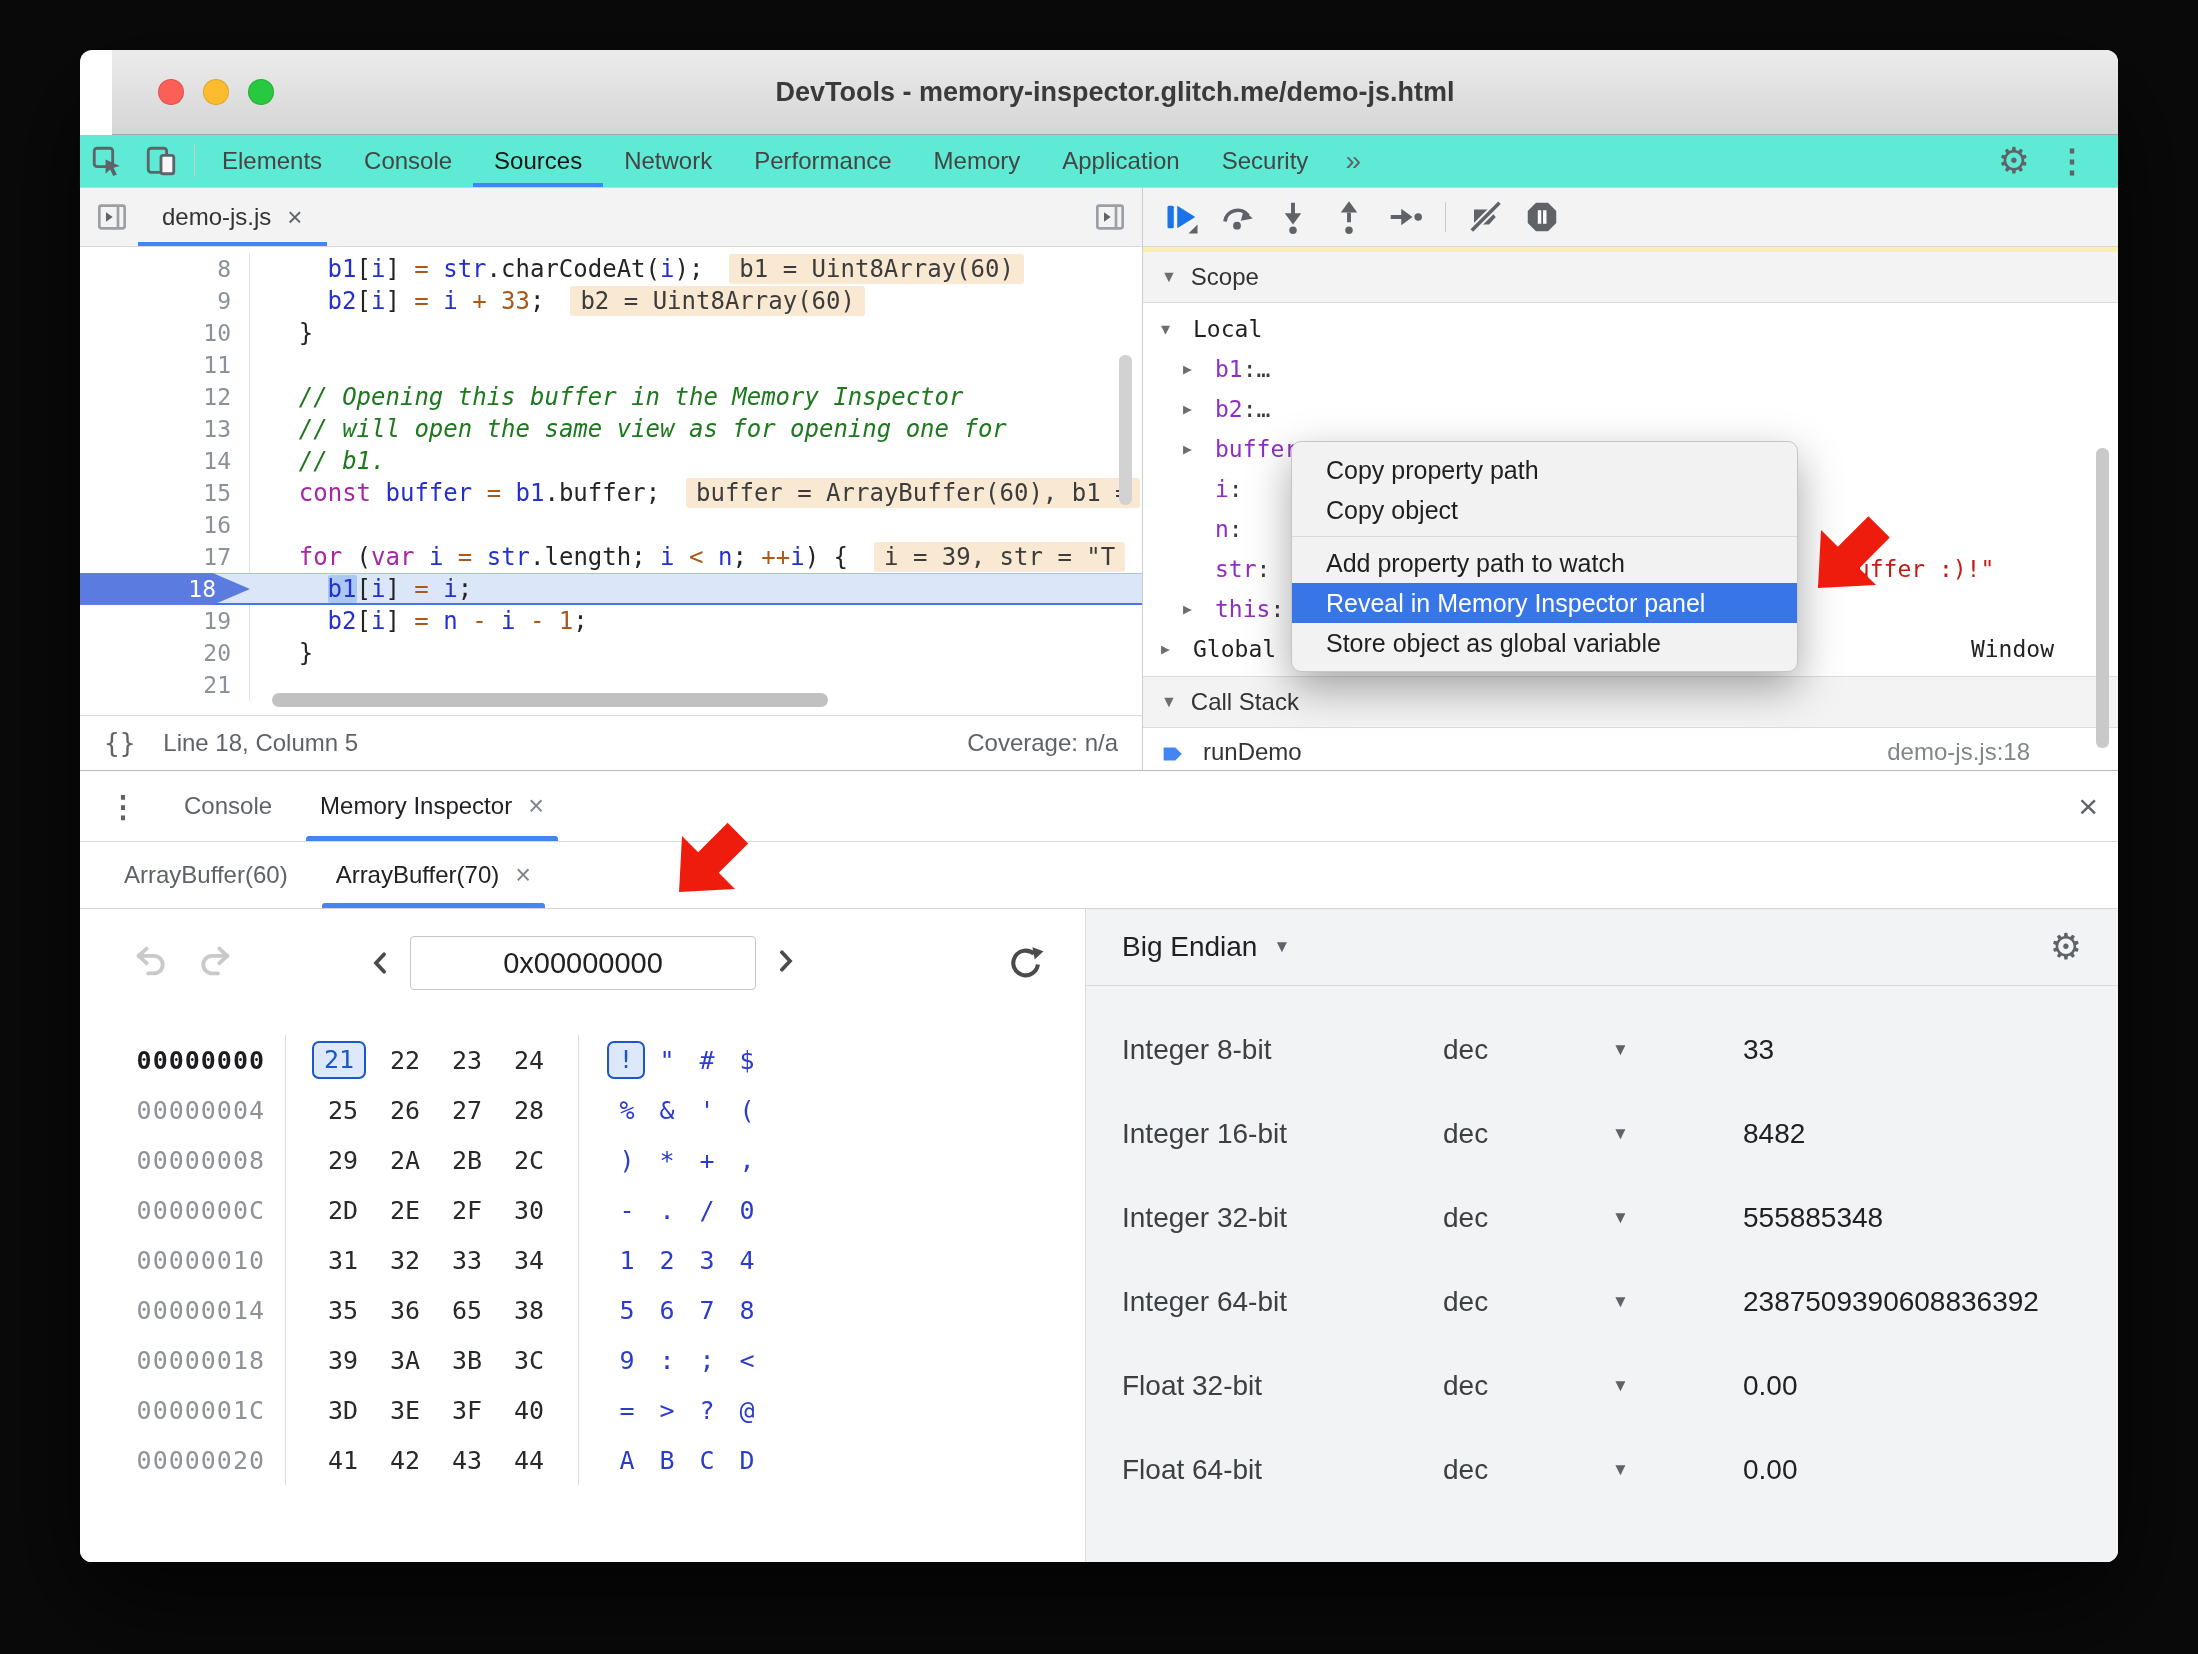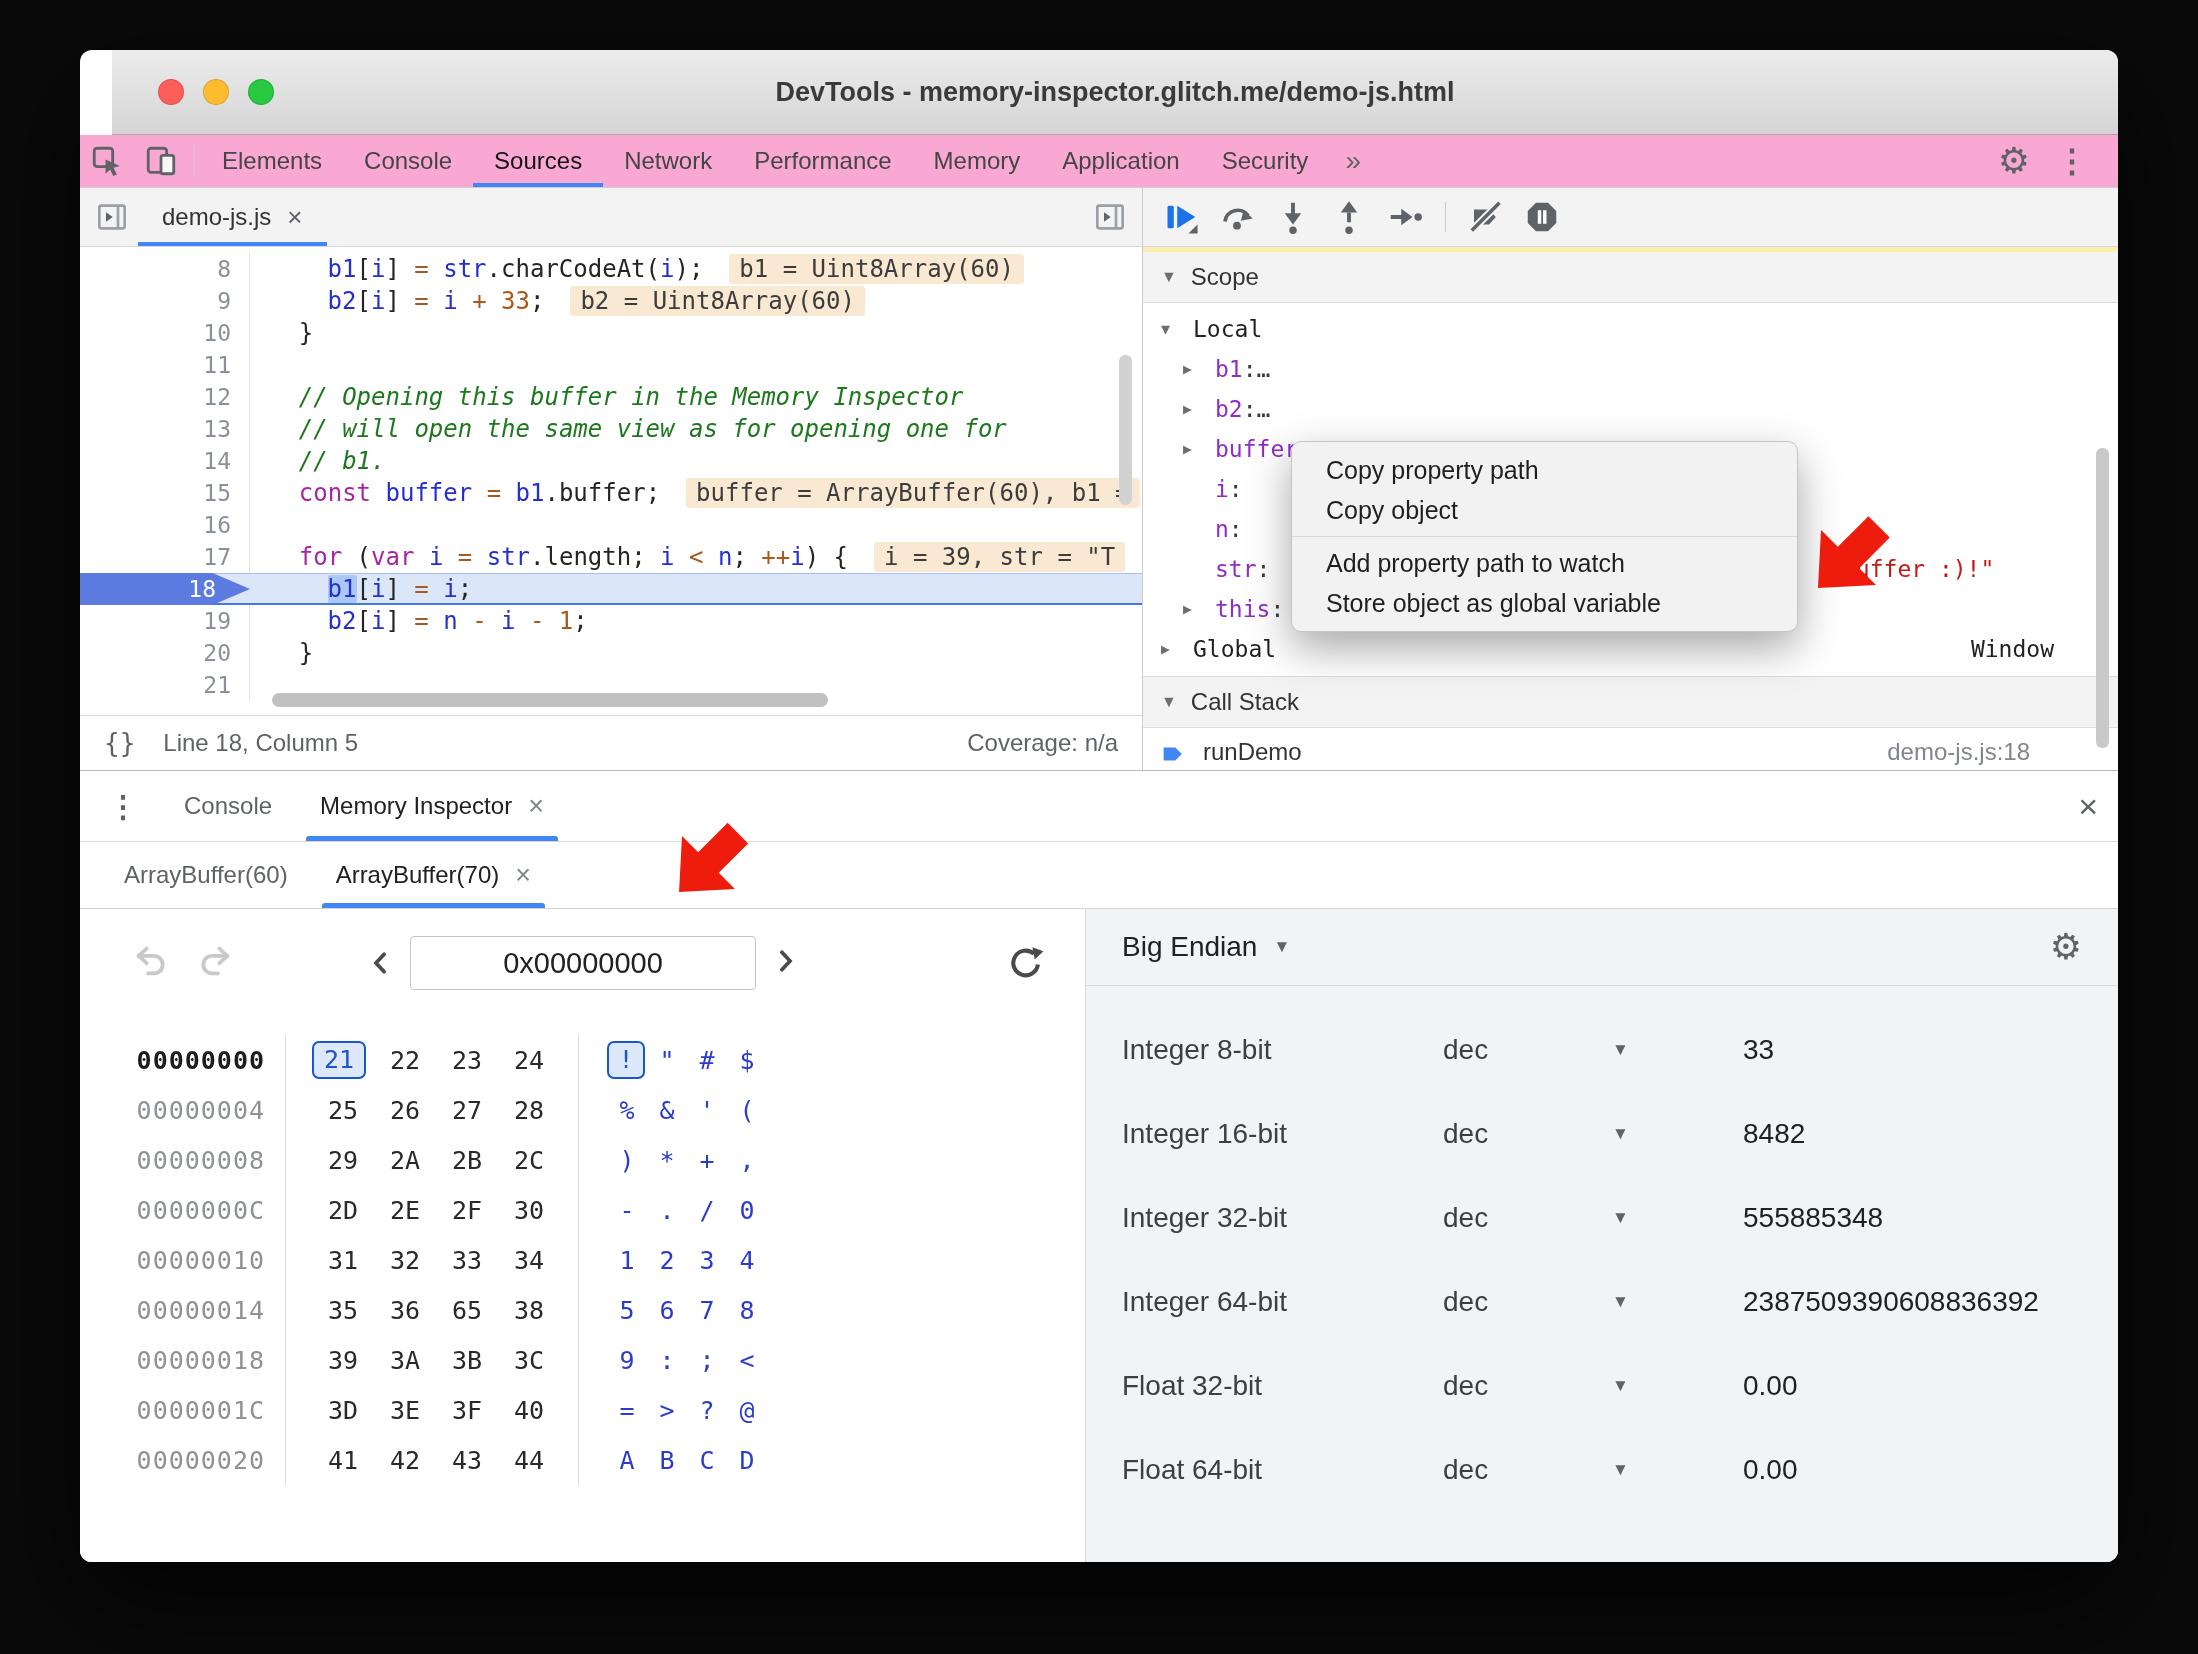--- a/index.html
+++ b/index.html
@@ -7,21 +7,21 @@
   .window{position:absolute;left:80px;top:50px;width:2038px;height:1512px;background:#fff;
     border-radius:12px;overflow:hidden;display:flex;flex-direction:column;box-shadow:0 40px 110px rgba(0,0,0,.75);}
   
   .titlebar{flex:0 0 84px;background:linear-gradient(#ECECEC,#D5D5D5);border-bottom:1px solid #A8A8A8;
     display:flex;align-items:center;position:relative;margin-left:32px;}
   .lights{display:flex;gap:19px;margin-left:46px;z-index:2;}
   .light{width:26px;height:26px;border-radius:50%;border:1px solid rgba(0,0,0,.12);box-sizing:border-box;}
   .l-close{background:#FC5F57}.l-min{background:#FDBC2E}.l-zoom{background:#28C840}
   .title{position:absolute;left:0;right:0;text-align:center;font-size:27px;color:#3A3A3A;font-weight:bold;}
   
-  .maintabs{flex:0 0 52px;background:#f9a8d4;border-bottom:1px solid #CFCFCF;display:flex;align-items:stretch;}
+  .maintabs{flex:0 0 52px;background:#5eead4;border-bottom:1px solid #CFCFCF;display:flex;align-items:stretch;}
   .tbicon{width:54px;display:flex;align-items:center;justify-content:center;}
   .tbdiv{width:1px;background:#CCC;margin:10px 6px;}
   .tab{padding:0 21px;display:flex;align-items:center;font-size:24px;color:#454545;position:relative;white-space:nowrap;}
   .tab.active{color:#141414;}
   .tab.active::after{content:"";position:absolute;left:0;right:0;bottom:0;height:4px;background:#4285F4;}
   .chevmore{display:flex;align-items:center;font-size:28px;color:#5F6368;padding:0 16px;}
   .mt-right{margin-left:auto;display:flex;align-items:center;gap:26px;padding-right:30px;}
   .gear{font-size:36px;color:#5F6368;line-height:1;}
   .kebab{font-size:32px;color:#5F6368;font-weight:bold;line-height:1;}
   
@@ -589,20 +589,21 @@
           </div>
       </div>
     </div>
   </div>
 
   <div class="ctxmenu" id="ctx-menu">
       <div class="mitem">Copy property path</div>
       <div class="mitem">Copy object</div>
       <div class="msep"></div>
       <div class="mitem">Add property path to watch</div>
+      <div class="mitem mhl">Reveal in Memory Inspector panel</div>
       <div class="mitem">Store object as global variable</div>
     </div>
 
   <svg class="redarrow a1" viewBox="0 0 100 100">
     <polygon transform="rotate(-45 50 50)" points="12,50 52,14 52,36 92,36 92,64 52,64 52,86" fill="#ED1C0C"></polygon>
   </svg>
   <svg class="redarrow a2" viewBox="0 0 100 100">
     <polygon transform="rotate(-45 50 50)" points="12,50 52,14 52,36 92,36 92,64 52,64 52,86" fill="#ED1C0C"></polygon>
   </svg>
 

